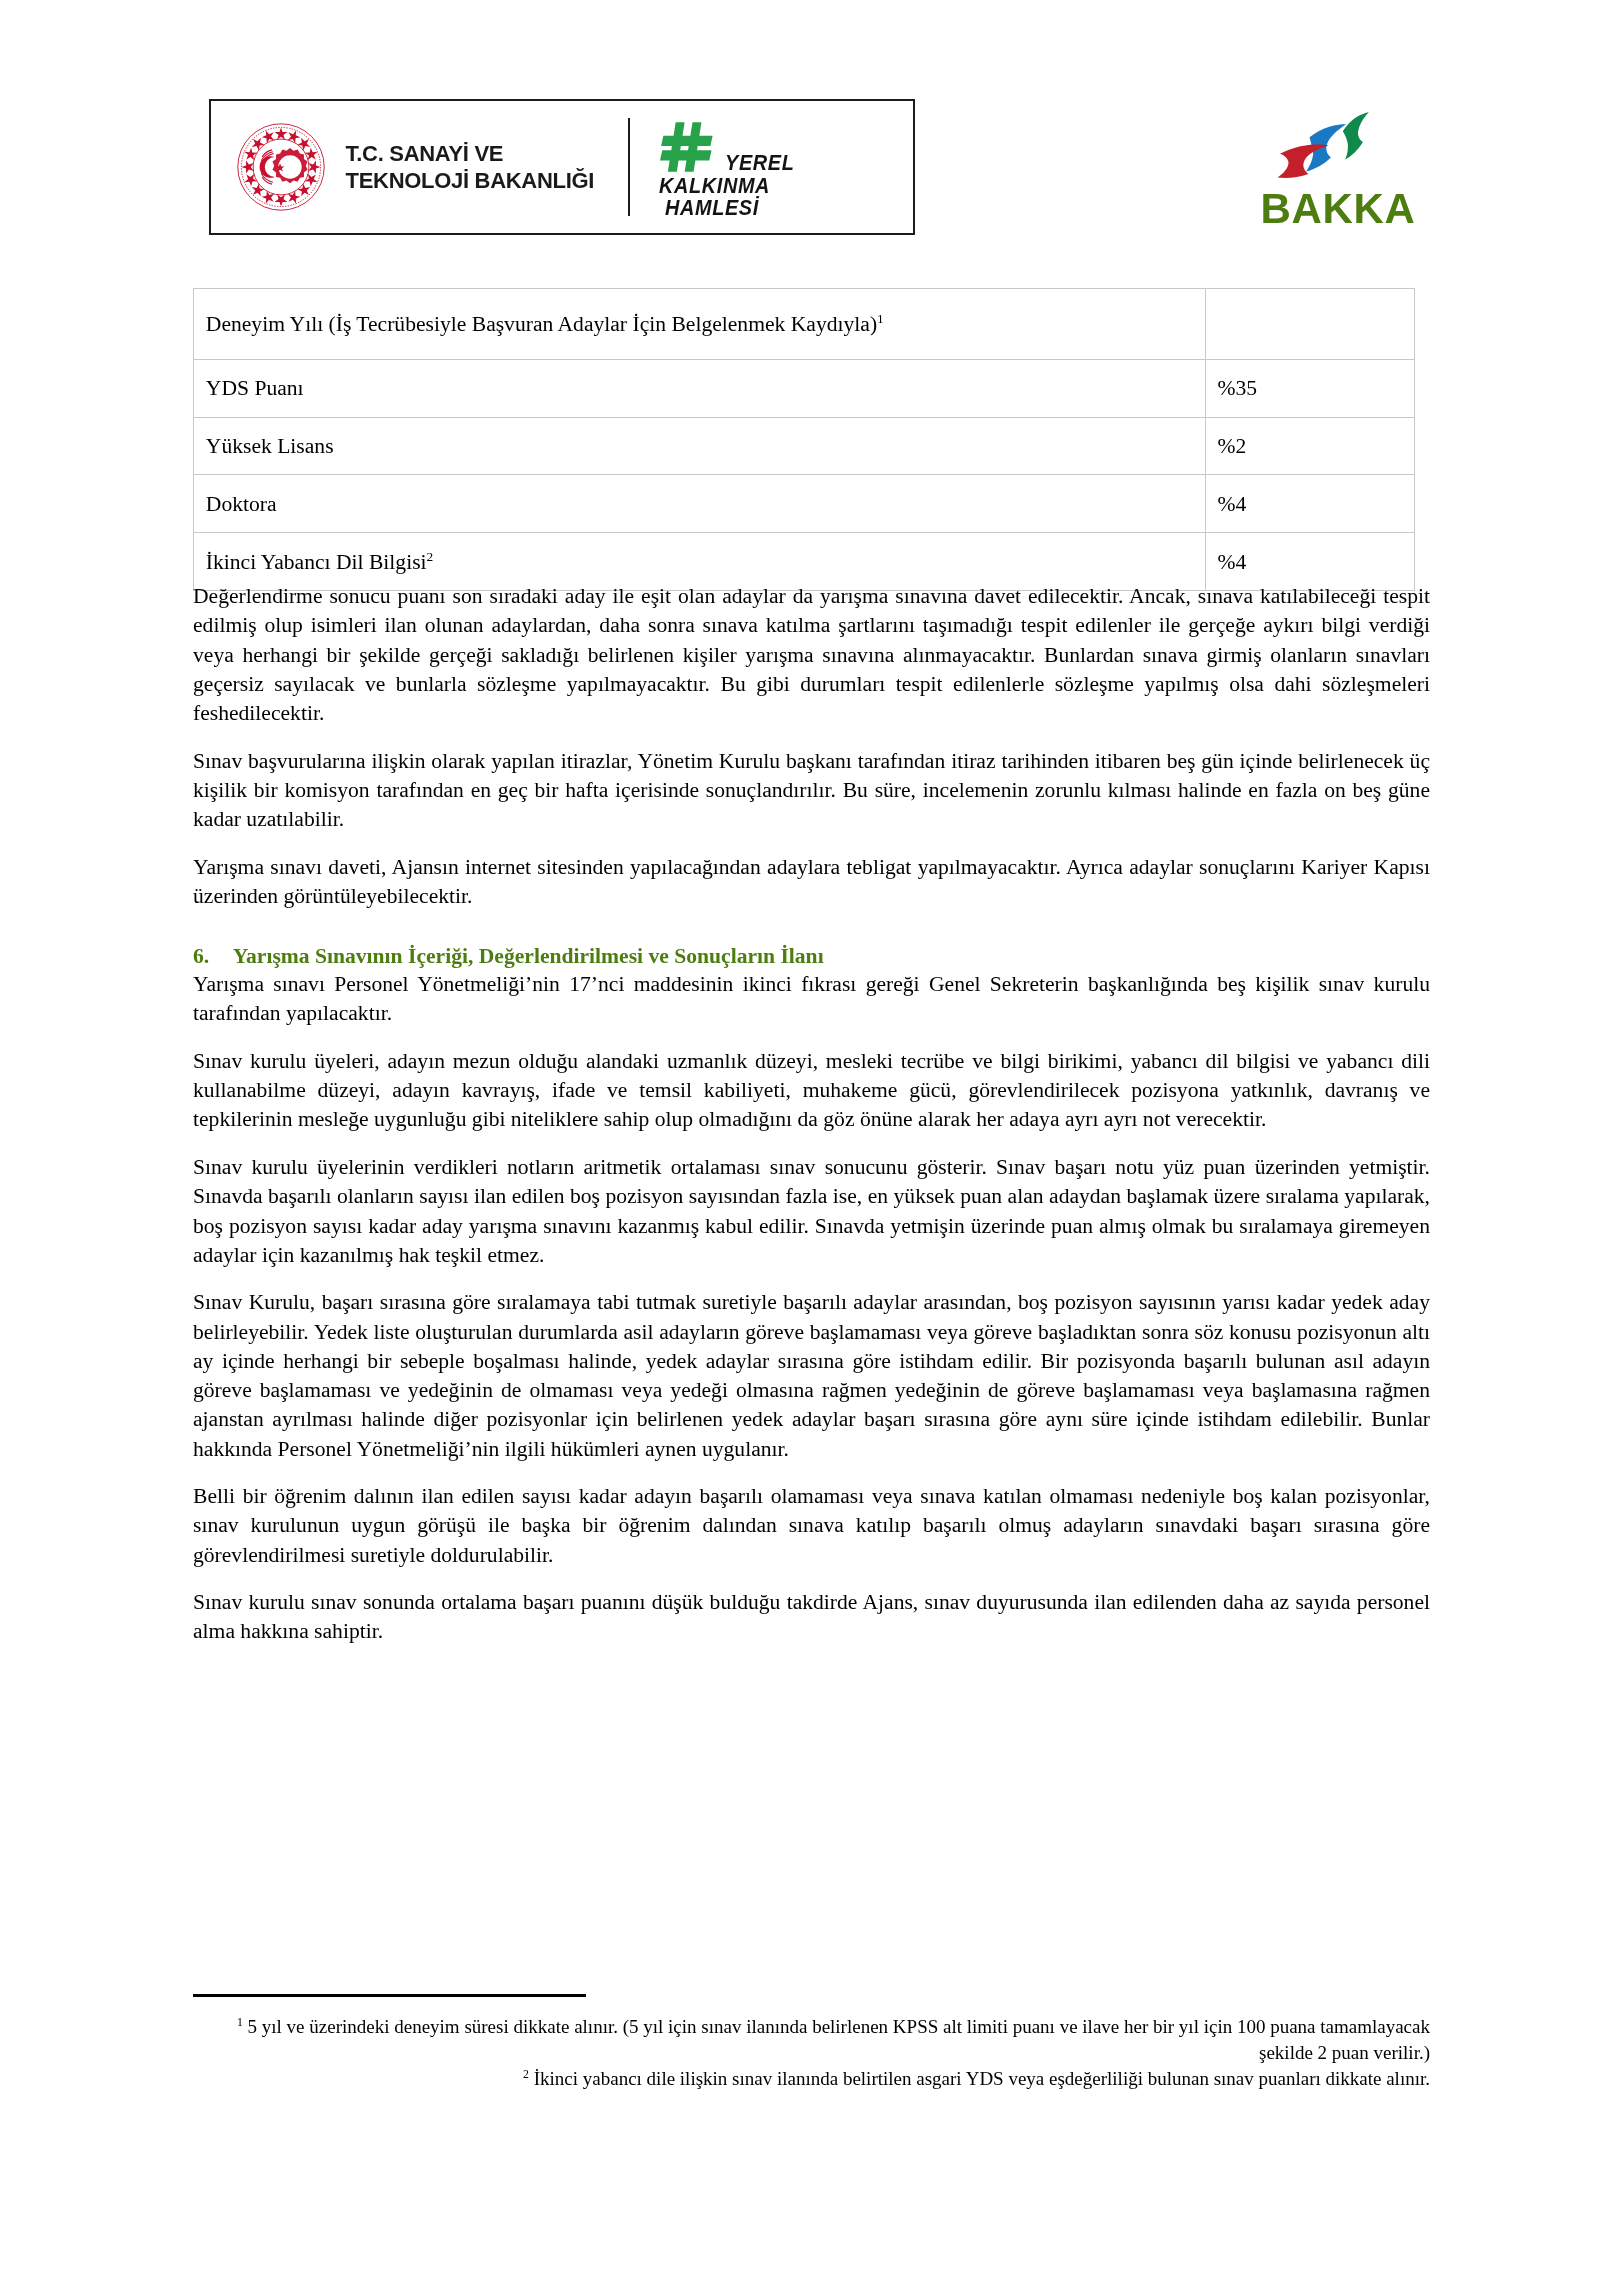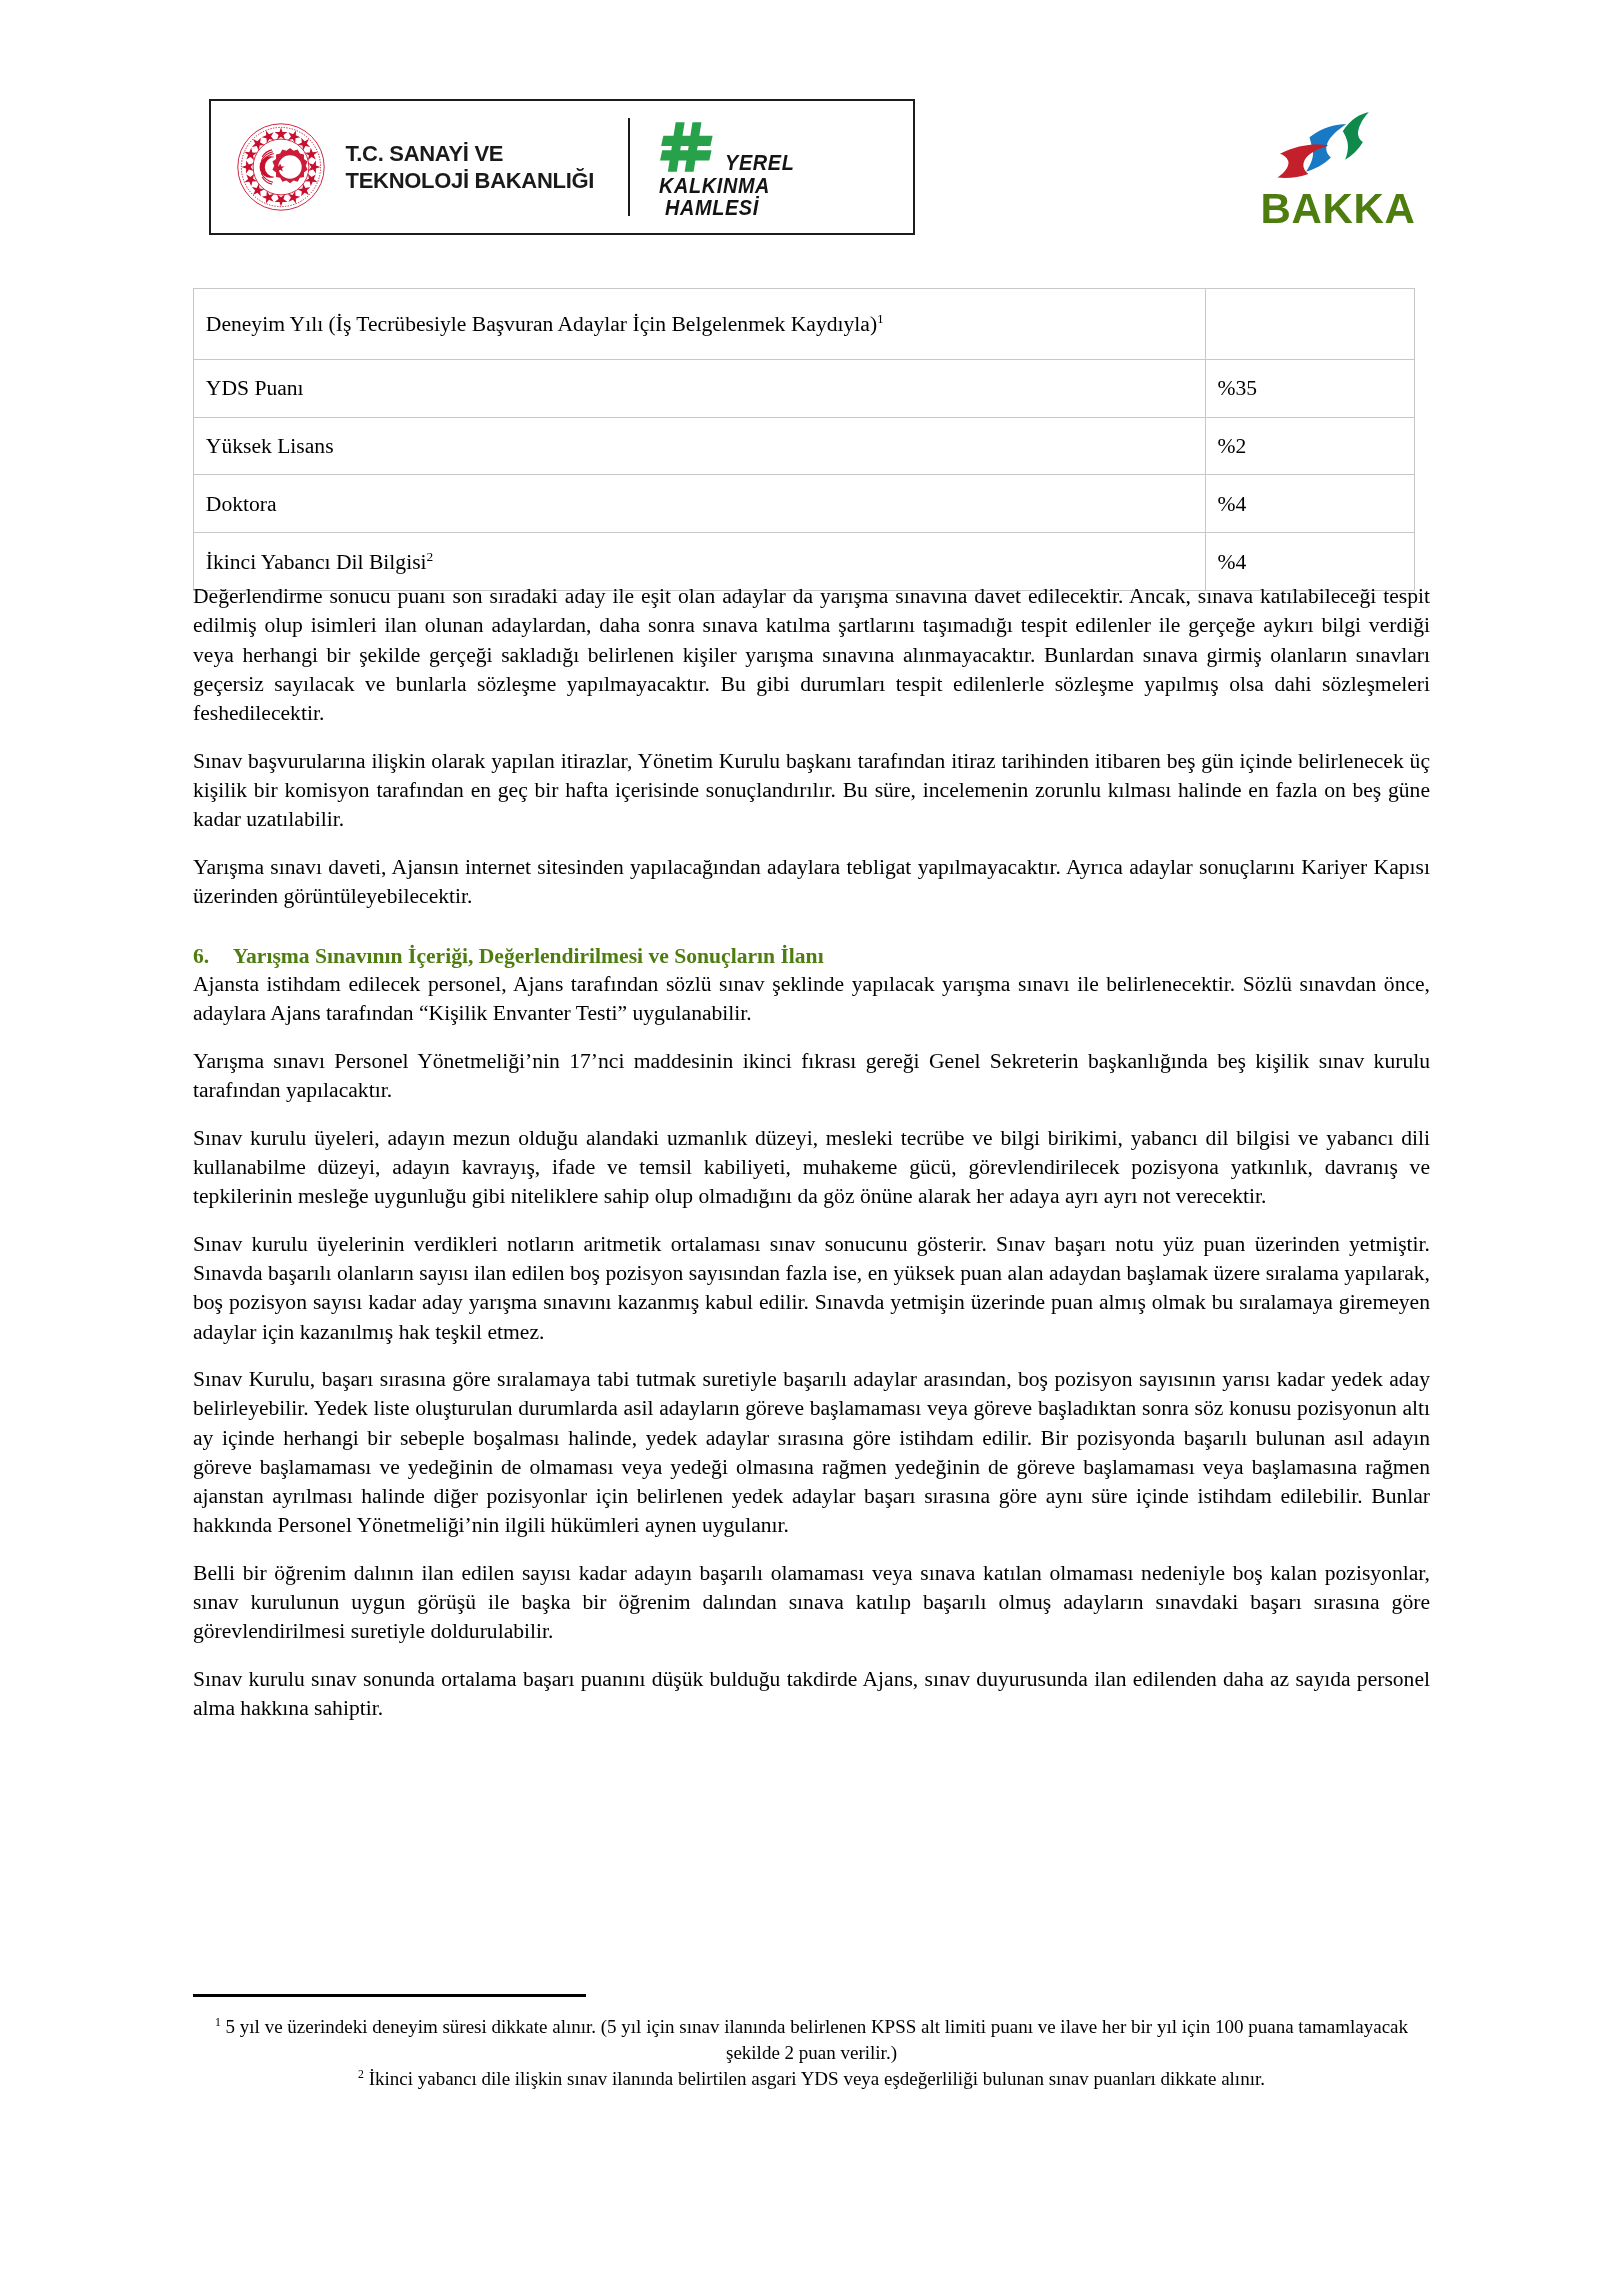--- a/index.html
+++ b/index.html
@@ -190,21 +190,21 @@
   .fn-rule {
     width: 393px;
     height: 3.3px;
     background: #000000;
     margin-bottom: 17px;
   }
   p.footnote {
     margin: 0;
     font-size: 19px;
     line-height: 1.36;
-    text-align: center;
+    text-align: right;
   }
 </style>
 </head>
 <body>
 
 <div class="page">
 
   <div class="header">
 
     <div class="logo-box">
@@ -313,21 +313,20 @@
 
   <div class="content">
     <p class="body">Değerlendirme sonucu puanı son sıradaki aday ile eşit olan adaylar da yarışma sınavına davet edilecektir. Ancak, sınava katılabileceği tespit edilmiş olup isimleri ilan olunan adaylardan, daha sonra sınava katılma şartlarını taşımadığı tespit edilenler ile gerçeğe aykırı bilgi verdiği veya herhangi bir şekilde gerçeği sakladığı belirlenen kişiler yarışma sınavına alınmayacaktır. Bunlardan sınava girmiş olanların sınavları geçersiz sayılacak ve bunlarla sözleşme yapılmayacaktır. Bu gibi durumları tespit edilenlerle sözleşme yapılmış olsa dahi sözleşmeleri feshedilecektir.</p>
     <p class="body">Sınav başvurularına ilişkin olarak yapılan itirazlar, Yönetim Kurulu başkanı tarafından itiraz tarihinden itibaren beş gün içinde belirlenecek üç kişilik bir komisyon tarafından en geç bir hafta içerisinde sonuçlandırılır. Bu süre, incelemenin zorunlu kılması halinde en fazla on beş güne kadar uzatılabilir.</p>
     <p class="body">Yarışma sınavı daveti, Ajansın internet sitesinden yapılacağından adaylara tebligat yapılmayacaktır. Ayrıca adaylar sonuçlarını Kariyer Kapısı üzerinden görüntüleyebilecektir.</p>
 
     <h2 class="section-head">
       <span class="num">6.</span><span>Yarışma Sınavının İçeriği, Değerlendirilmesi ve Sonuçların İlanı</span>
     </h2>
 
-    <p class="body">Ajansta istihdam edilecek personel, Ajans tarafından sözlü sınav şeklinde yapılacak yarışma sınavı ile belirlenecektir. Sözlü sınavdan önce, adaylara Ajans tarafından “Kişilik Envanter Testi” uygulanabilir.</p>
     <p class="body">Yarışma sınavı Personel Yönetmeliği’nin 17’nci maddesinin ikinci fıkrası gereği Genel Sekreterin başkanlığında beş kişilik sınav kurulu tarafından yapılacaktır.</p>
     <p class="body">Sınav kurulu üyeleri, adayın mezun olduğu alandaki uzmanlık düzeyi, mesleki tecrübe ve bilgi birikimi, yabancı dil bilgisi ve yabancı dili kullanabilme düzeyi, adayın kavrayış, ifade ve temsil kabiliyeti, muhakeme gücü, görevlendirilecek pozisyona yatkınlık, davranış ve tepkilerinin mesleğe uygunluğu gibi niteliklere sahip olup olmadığını da göz önüne alarak her adaya ayrı ayrı not verecektir.</p>
     <p class="body">Sınav kurulu üyelerinin verdikleri notların aritmetik ortalaması sınav sonucunu gösterir. Sınav başarı notu yüz puan üzerinden yetmiştir. Sınavda başarılı olanların sayısı ilan edilen boş pozisyon sayısından fazla ise, en yüksek puan alan adaydan başlamak üzere sıralama yapılarak, boş pozisyon sayısı kadar aday yarışma sınavını kazanmış kabul edilir. Sınavda yetmişin üzerinde puan almış olmak bu sıralamaya giremeyen adaylar için kazanılmış hak teşkil etmez.</p>
     <p class="body">Sınav Kurulu, başarı sırasına göre sıralamaya tabi tutmak suretiyle başarılı adaylar arasından, boş pozisyon sayısının yarısı kadar yedek aday belirleyebilir. Yedek liste oluşturulan durumlarda asil adayların göreve başlamaması veya göreve başladıktan sonra söz konusu pozisyonun altı ay içinde herhangi bir sebeple boşalması halinde, yedek adaylar sırasına göre istihdam edilir. Bir pozisyonda başarılı bulunan asıl adayın göreve başlamaması ve yedeğinin de olmaması veya yedeği olmasına rağmen yedeğinin de göreve başlamaması veya başlamasına rağmen ajanstan ayrılması halinde diğer pozisyonlar için belirlenen yedek adaylar başarı sırasına göre aynı süre içinde istihdam edilebilir. Bunlar hakkında Personel Yönetmeliği’nin ilgili hükümleri aynen uygulanır.</p>
     <p class="body">Belli bir öğrenim dalının ilan edilen sayısı kadar adayın başarılı olamaması veya sınava katılan olmaması nedeniyle boş kalan pozisyonlar, sınav kurulunun uygun görüşü ile başka bir öğrenim dalından sınava katılıp başarılı olmuş adayların sınavdaki başarı sırasına göre görevlendirilmesi suretiyle doldurulabilir.</p>
     <p class="body tight">Sınav kurulu sınav sonunda ortalama başarı puanını düşük bulduğu takdirde Ajans, sınav duyurusunda ilan edilenden daha az sayıda personel alma hakkına sahiptir.</p>
   </div>
 
   <div class="footnotes">
     <div class="fn-rule"></div>

